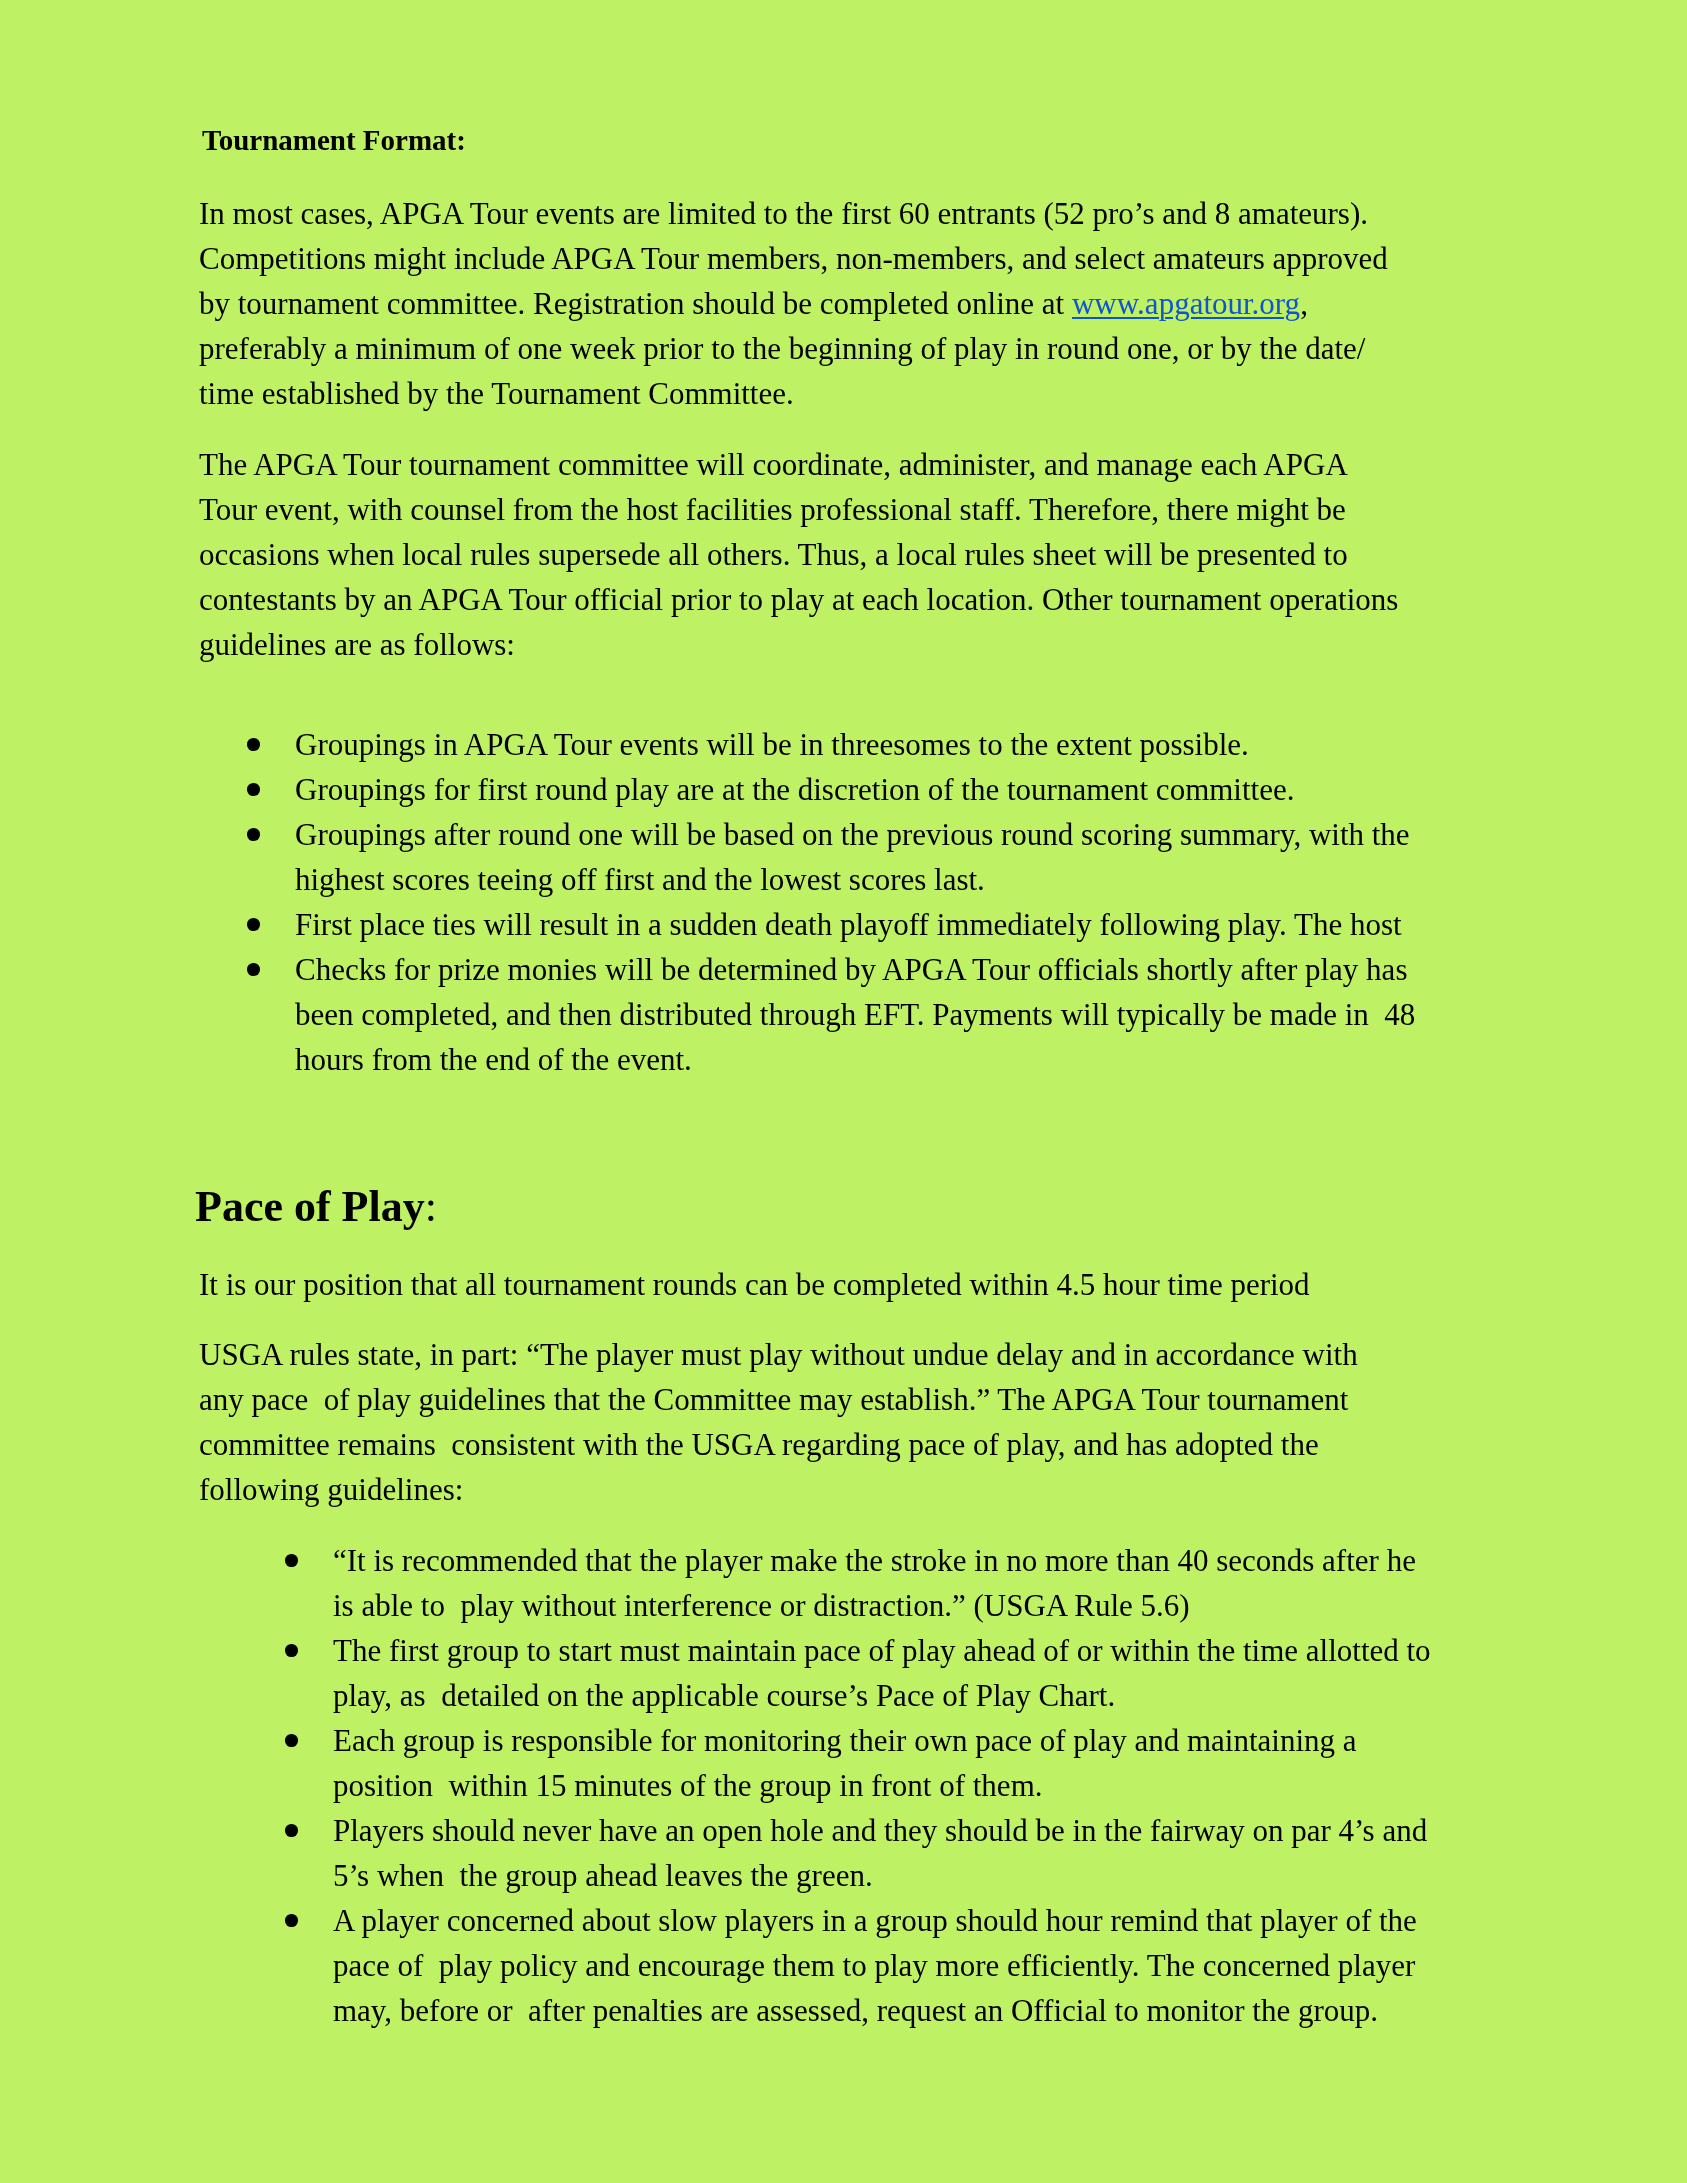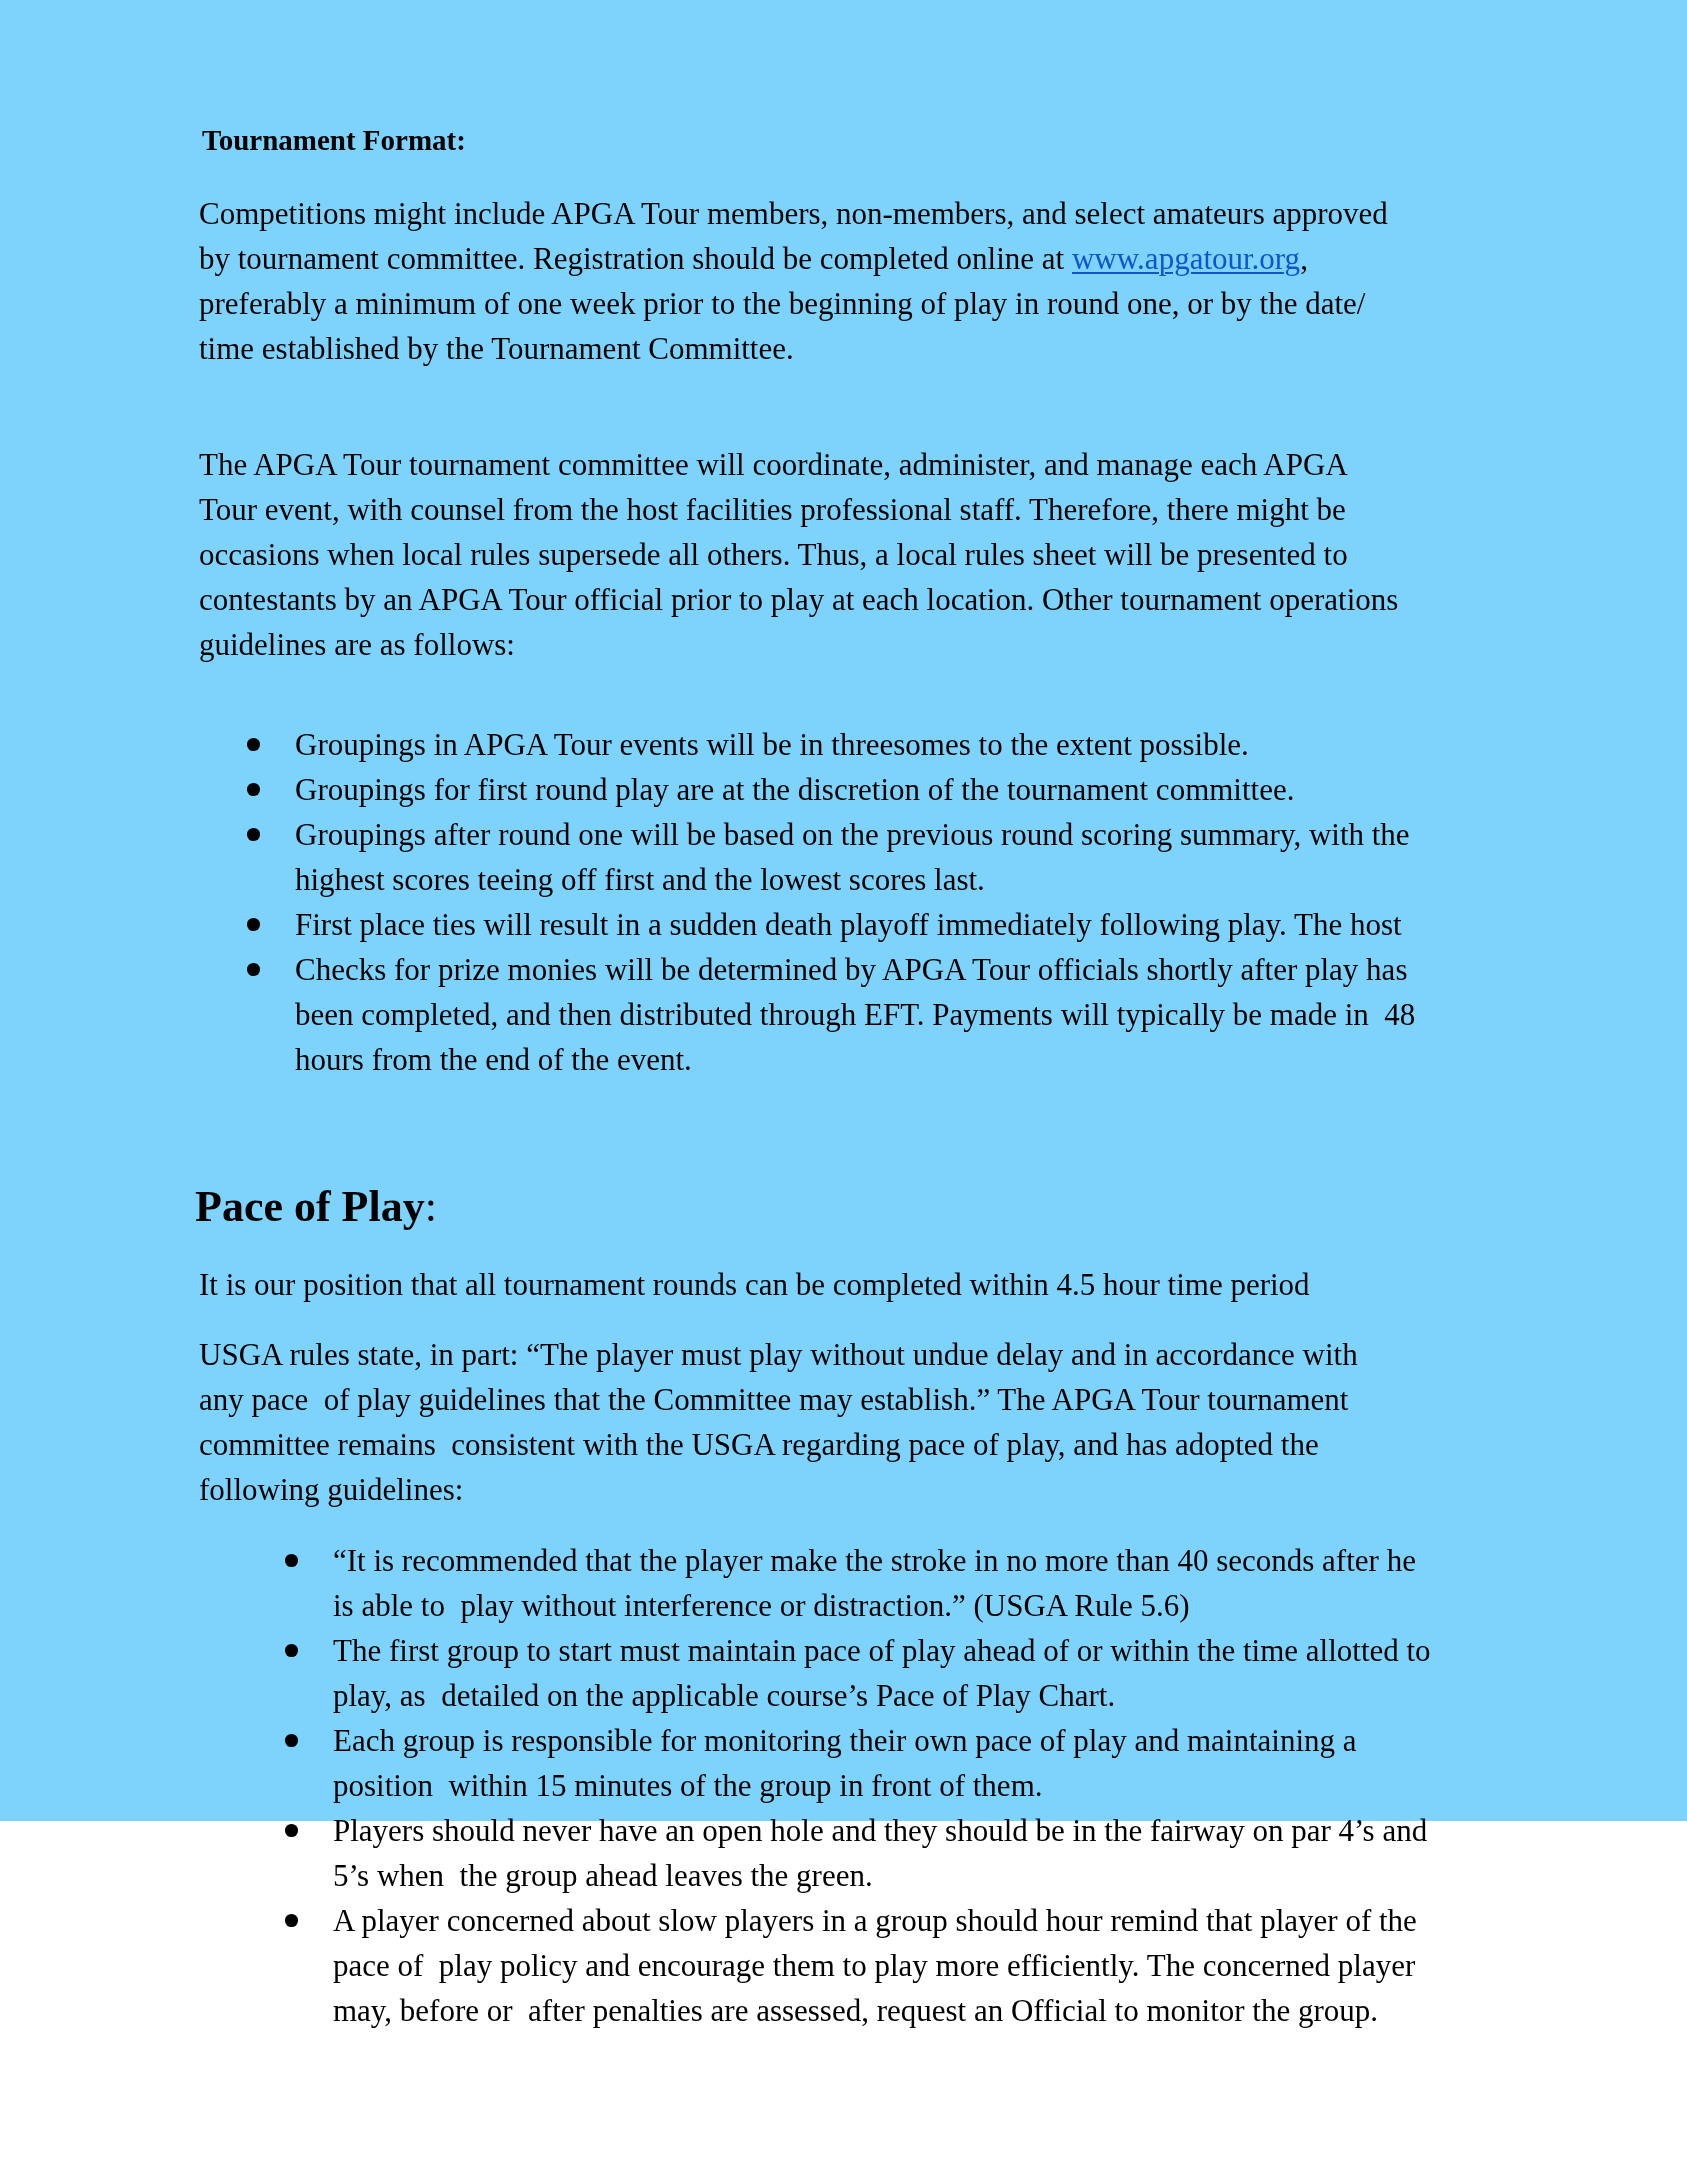--- a/index.html
+++ b/index.html
@@ -11,22 +11,22 @@
     width: 1687px;
     height: 2183px;
     position: relative;
     overflow: hidden;
     font-family: "Liberation Serif", "DejaVu Serif", serif;
     color: #000000;
   }
   .page {
     position: absolute;
     left: 0; top: 0;
-    width: 1687px; height: 1821px;
-    background: #7dd3fc;
+    width: 1687px; height: 2183px;
+    background: #bef264;
   }
   .heading {
     position: absolute;
     font-weight: bold;
     white-space: nowrap;
   }
   .heading-1 {
     left: 202px;
     top: 123px;
     font-size: 29px;
@@ -79,20 +79,21 @@
   }
 </style>
 </head>
 <body>
 
 <div class="page">
 
   <div class="heading heading-1">Tournament Format:</div>
 
   <div class="block" style="top:191px;">
+    <div class="line">In most cases, APGA Tour events are limited to the first 60 entrants (52 pro’s and 8 amateurs).</div>
     <div class="line">Competitions might include APGA Tour members, non-members, and select amateurs approved</div>
     <div class="line"><span>by tournament committee. Registration should be completed online at </span><a class="link" href="#">www.apgatour.org</a><span>,</span></div>
     <div class="line">preferably a minimum of one week prior to the beginning of play in round one, or by the date/</div>
     <div class="line">time established by the Tournament Committee.</div>
   </div>
 
   <div class="block" style="top:442px;">
     <div class="line">The APGA Tour tournament committee will coordinate, administer, and manage each APGA</div>
     <div class="line">Tour event, with counsel from the host facilities professional staff. Therefore, there might be</div>
     <div class="line">occasions when local rules supersede all others. Thus, a local rules sheet will be presented to</div>

